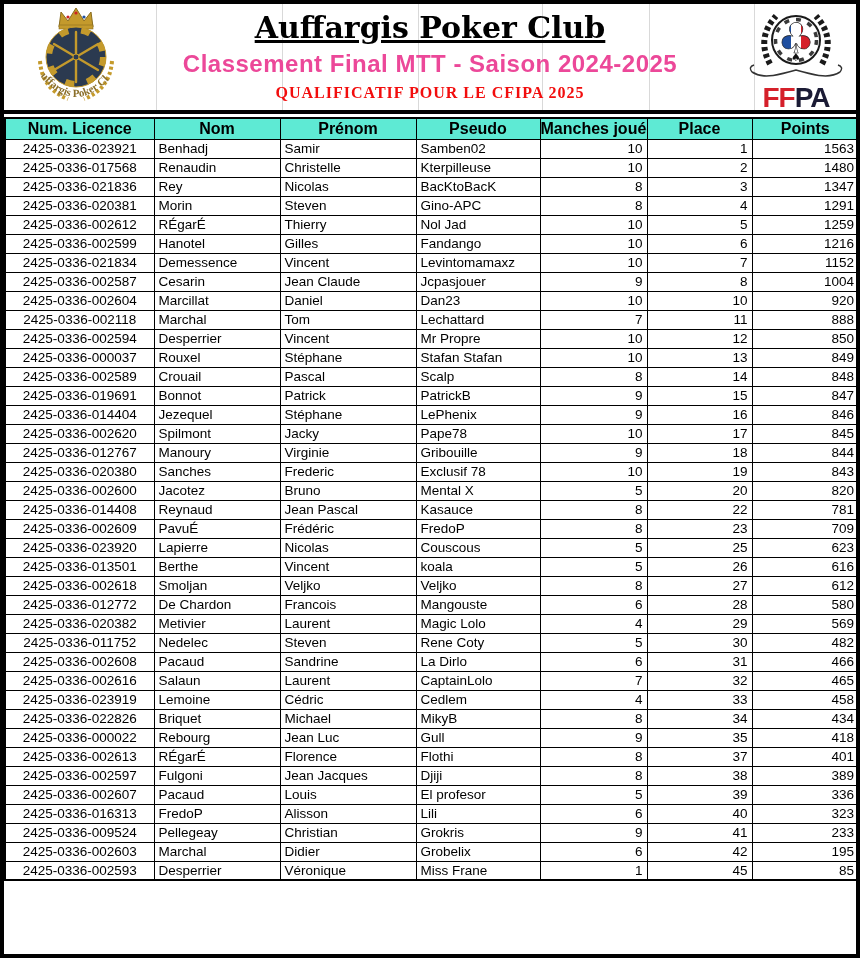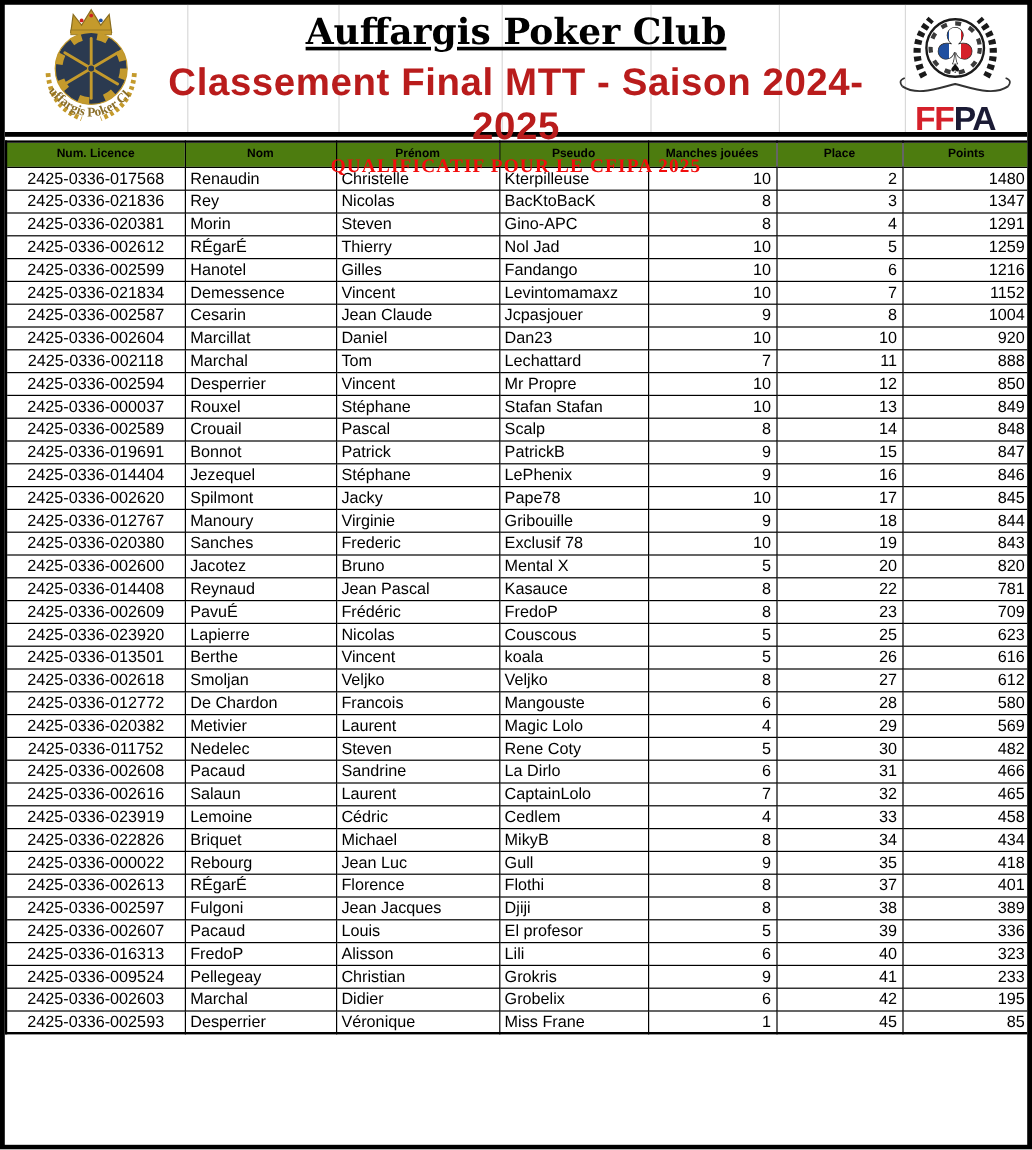--- a/index.html
+++ b/index.html
@@ -21,21 +21,21 @@
     position:absolute; left:120px; right:120px; top:0; height:110px;
     text-align:center; z-index:2;
   }
   .club-title {
     margin-top:8px; font-family:"DejaVu Serif", serif;
     font-size:30px; font-weight:bold; color:#000;
     text-decoration:underline; letter-spacing:0px; line-height:1.05;
   }
   .season-title {
     margin-top:6px; font-family:"Liberation Sans", sans-serif;
-    font-size:32px; font-weight:bold; color:#b91c1c; letter-spacing:0.5px;
+    font-size:24px; font-weight:bold; color:#ec4899; letter-spacing:0.5px;
   }
   .qualifier-title {
     margin-top:6px; font-family:"Liberation Serif", serif;
     font-size:16px; font-weight:bold; color:#F20D0D; letter-spacing:1px;
   }
   .logo-apc { position:absolute; left:24px; top:1px; width:96px; height:108px; z-index:3; }
   .logo-ffpa {
     position:absolute; right:10px; top:2px; width:100px; height:106px; z-index:3;
     text-align:center;
   }
@@ -47,22 +47,22 @@
   .ffpa-word .pa { color:#1B1B35; }
   
   table.ranking {
     border-collapse:collapse; table-layout:fixed;
     width:854px; margin-left:0px; margin-top:3px;
     border:2px solid #000;
     font-family:"Liberation Sans", sans-serif;
   }
   th, td { border:1px solid #000; overflow:hidden; white-space:nowrap; }
   th {
-    height:21px; font-size:10px; font-weight:bold; text-align:center;
-    vertical-align:middle; color:#000; background:#4d7c0f;
+    height:21px; font-size:16px; font-weight:bold; text-align:center;
+    vertical-align:middle; color:#000; background:#5eead4;
   }
   td { height:19px; font-size:13.5px; vertical-align:middle; color:#000; }
   td.c0 { text-align:center; }
   td.c1, td.c2, td.c3 { text-align:left; padding-left:4px; }
   td.c4, td.c5, td.c6 { text-align:right; padding-right:4px; }
 </style>
 </head>
 <body>
 
 <div class="page">
@@ -155,20 +155,29 @@
           <th>Nom</th>
           <th>Prénom</th>
           <th>Pseudo</th>
           <th>Manches jouées</th>
           <th>Place</th>
           <th>Points</th>
         </tr>
     </thead>
     <tbody id="table-body">
         <tr>
+          <td class="c0">2425-0336-023921</td>
+          <td class="c1">Benhadj</td>
+          <td class="c2">Samir</td>
+          <td class="c3">Samben02</td>
+          <td class="c4">10</td>
+          <td class="c5">1</td>
+          <td class="c6">1563</td>
+        </tr>
+        <tr>
           <td class="c0">2425-0336-017568</td>
           <td class="c1">Renaudin</td>
           <td class="c2">Christelle</td>
           <td class="c3">Kterpilleuse</td>
           <td class="c4">10</td>
           <td class="c5">2</td>
           <td class="c6">1480</td>
         </tr>
         <tr>
           <td class="c0">2425-0336-021836</td>

